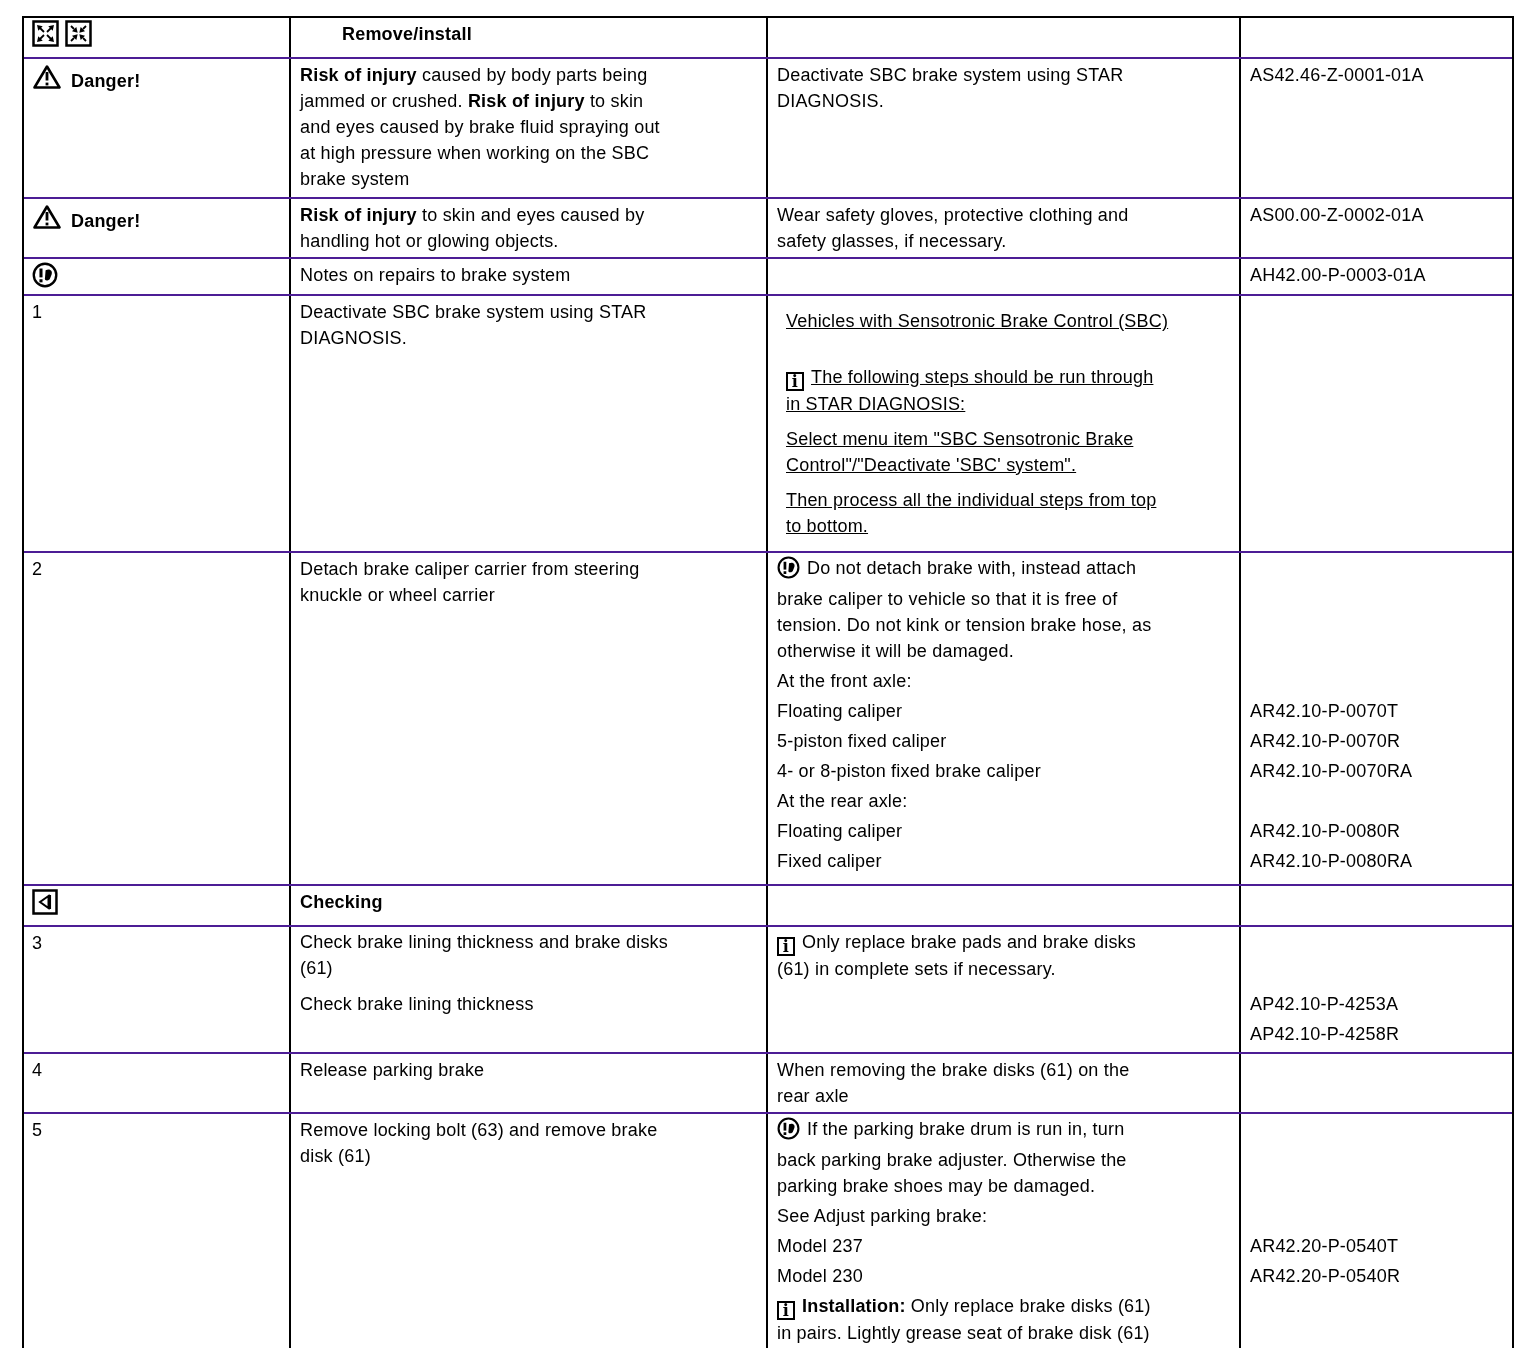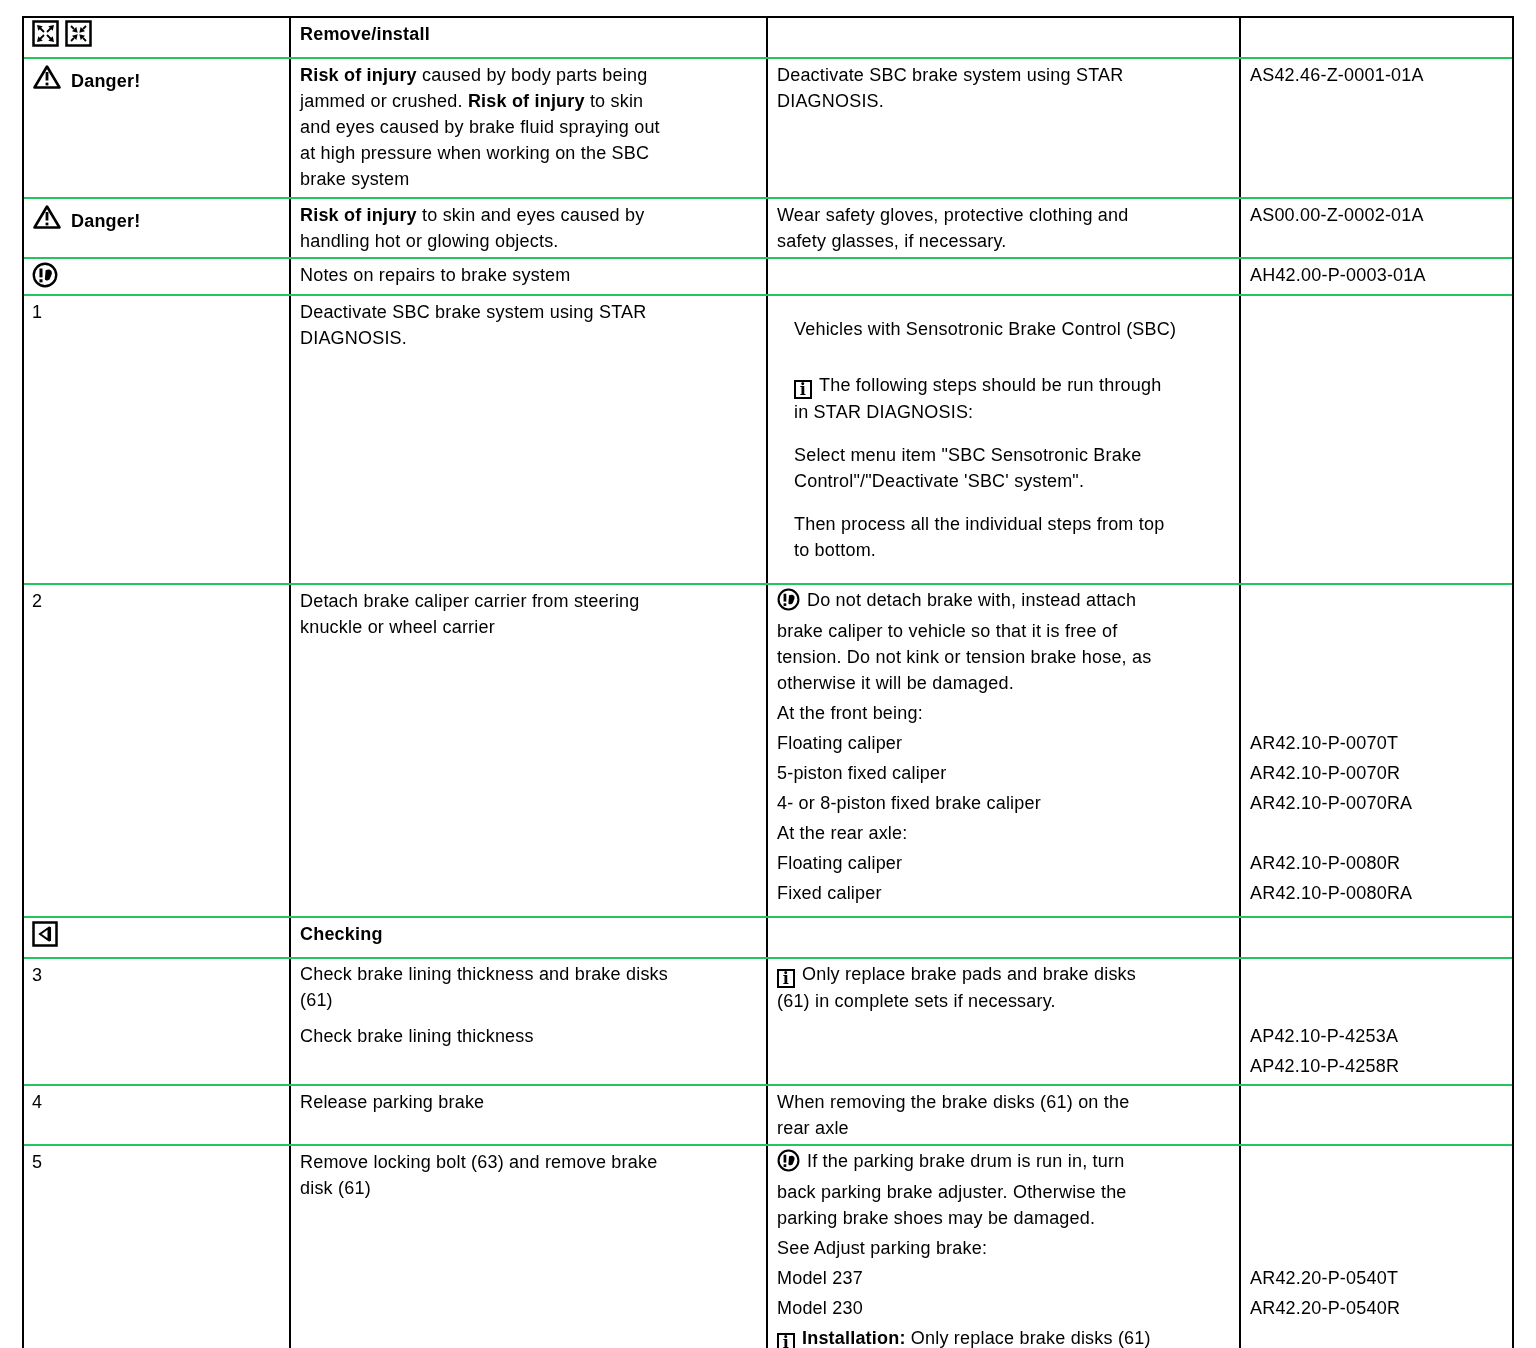--- a/index.html
+++ b/index.html
@@ -11,36 +11,36 @@
     letter-spacing:0.2px;
   }
   .table {
     position:relative; margin:16px 0 0 22px; width:1492px;
     border:2px solid #000; background:#fff;
   }
   .row {
     position:relative; display:grid;
     grid-template-columns:266px 477px 473px 274px;
     align-content:start;
-    border-top:2px solid #22c55e;
+    border-top:2px solid #4c1d95;
   }
   .row:first-child { border-top:none; }
   
   .vl { position:absolute; top:0; bottom:0; width:2px; background:#000; }
   .vl1 { left:265px; } .vl2 { left:742px; } .vl3 { left:1215px; }
   .cell { padding:3px 8px 3px 10px; }
   .c1 { padding-left:8px; }
   .sub { padding:2px 8px 2px 10px; }
   .t { white-space:pre-line; }
   b { font-weight:700; }
   .bold { font-weight:700; }
-  p.para { margin:17px; }
+  p.para { margin:9px;text-decoration:underline; }
   p.gap { margin-top:30px; }
   
-  .rh-head { min-height:32px; }
+  .rh-head { min-height:32px;gap:42px; }
   .rh-d1  { min-height:140px; }
   .rh-d2  { min-height:56px; }
   .rh-no  { min-height:37px; }
   .rh-s1  { min-height:220px; }
   .rh-s2  { min-height:333px; }
   .rh-chk { min-height:33px; }
   .rh-s3  { min-height:127px; }
   .rh-s4  { min-height:58px; }
   .rh-s5  { min-height:300px; }
   
@@ -187,21 +187,21 @@
 knuckle or wheel carrier</div>
     <div class="sub" style="grid-column:3;grid-row:1"><span class="icon-svg inl-icon"><svg width="23" height="23" viewBox="0 0 22 22">
             <circle cx="11" cy="11" r="9.5" fill="none" stroke="#000" stroke-width="2"></circle>
             <rect x="6.3" y="5.5" width="2.6" height="7.5" fill="#000"></rect>
             <rect x="6.3" y="14.6" width="2.6" height="2.6" fill="#000"></rect>
             <path d="M11.5 7 C15.5 5.2 17.6 8 16.6 10.5 L15 14.5 C12.5 16.6 10.3 15.4 11 13.3 Z" fill="#000"></path>
           </svg></span><span class="t">Do not detach brake with, instead attach
 brake caliper to vehicle so that it is free of
 tension. Do not kink or tension brake hose, as
 otherwise it will be damaged.</span></div>
-    <div class="sub t" style="grid-column:3;grid-row:2">At the front being:</div>
+    <div class="sub t" style="grid-column:3;grid-row:2">At the front axle:</div>
     <div class="sub t" style="grid-column:3;grid-row:3">Floating caliper</div>
     <div class="sub t" style="grid-column:4;grid-row:3">AR42.10-P-0070T</div>
     <div class="sub t" style="grid-column:3;grid-row:4">5-piston fixed caliper</div>
     <div class="sub t" style="grid-column:4;grid-row:4">AR42.10-P-0070R</div>
     <div class="sub t" style="grid-column:3;grid-row:5">4- or 8-piston fixed brake caliper</div>
     <div class="sub t" style="grid-column:4;grid-row:5">AR42.10-P-0070RA</div>
     <div class="sub t" style="grid-column:3;grid-row:6">At the rear axle:</div>
     <div class="sub t" style="grid-column:3;grid-row:7">Floating caliper</div>
     <div class="sub t" style="grid-column:4;grid-row:7">AR42.10-P-0080R</div>
     <div class="sub t" style="grid-column:3;grid-row:8">Fixed caliper</div>

